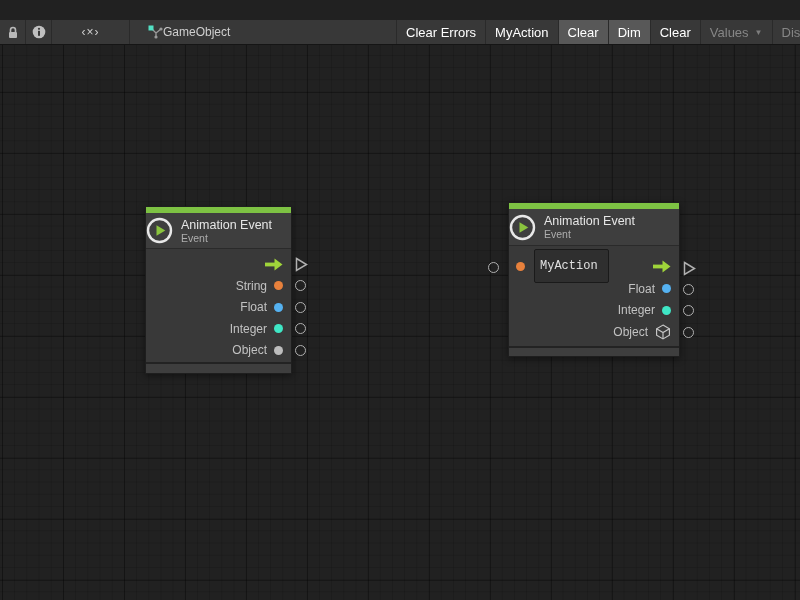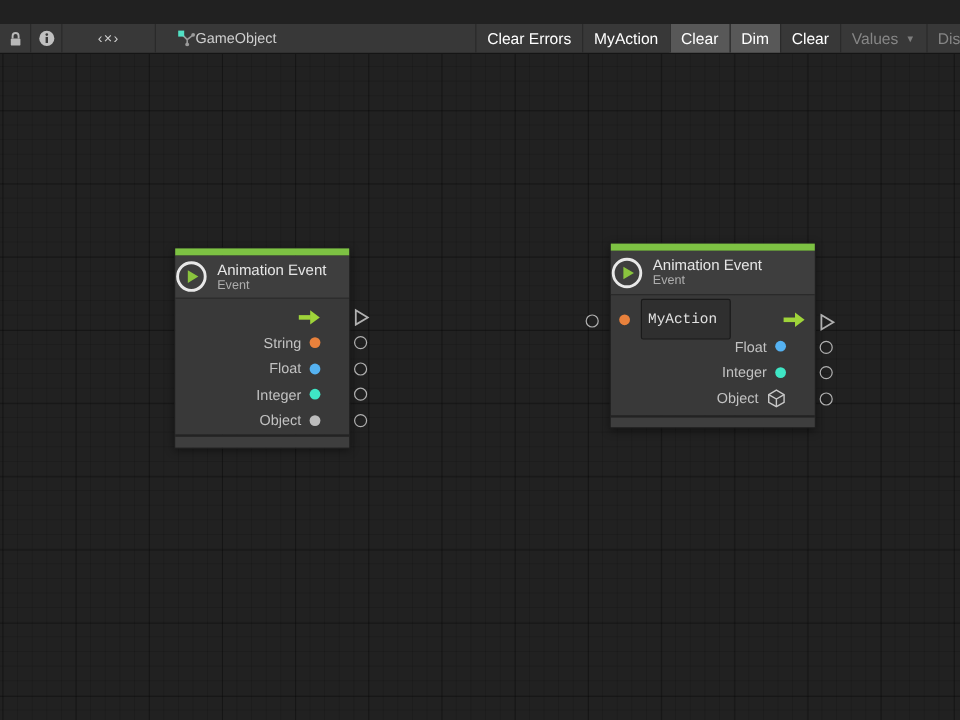--- a/index.html
+++ b/index.html
@@ -53,21 +53,21 @@
   .node { position:absolute; border:1px solid #1e1e1e; box-shadow:0 2px 7px rgba(0,0,0,0.45); }
   .node-greenbar { height:6px; }
   .node-header { height:36px; background:#3e3e3e; display:flex; align-items:center; padding:0 0;
                  border-bottom:1px solid #2a2a2a; }
   .node-titles { margin-left:8px; display:flex; flex-direction:column; justify-content:center; }
   .node-title { color:#e6e6e6; font-size:12.5px; line-height:14px; white-space:nowrap; }
   .node-subtitle { color:#aeaeae; font-size:10.5px; line-height:12px; }
   .node-body { background:#393939; }
   .node-footer { height:11px; background:#3e3e3e; border-top:2px solid #232323; }
 
-  .prow { display:flex; align-items:center; justify-content:flex-end; padding-right:24px; height:21.5px; }
+  .prow { display:flex; align-items:center; justify-content:flex-end; padding-right:8px; height:21.5px; }
   .prow-label { color:#c2c2c2; font-size:12px; margin-right:7px; white-space:nowrap; }
   .pdot { width:9px; height:9px; border-radius:50%; }
   .arrow-row { height:21px; }
 
   .inrow { display:flex; align-items:center; height:24px; padding:0 8px 0 7px; }
   .action-input { width:75px; height:21px; margin-left:9px; background:#2f2f2f; border:1px solid #1a1a1a;
                   border-radius:2px; color:#e0e0e0; font-size:12px; padding:16px 5px;
                   font-family:Liberation Mono, monospace; outline:none; }
 
   .ext-circle { position:absolute; width:11px; height:11px; border:1.5px solid #b0b0b0; border-radius:50%;

